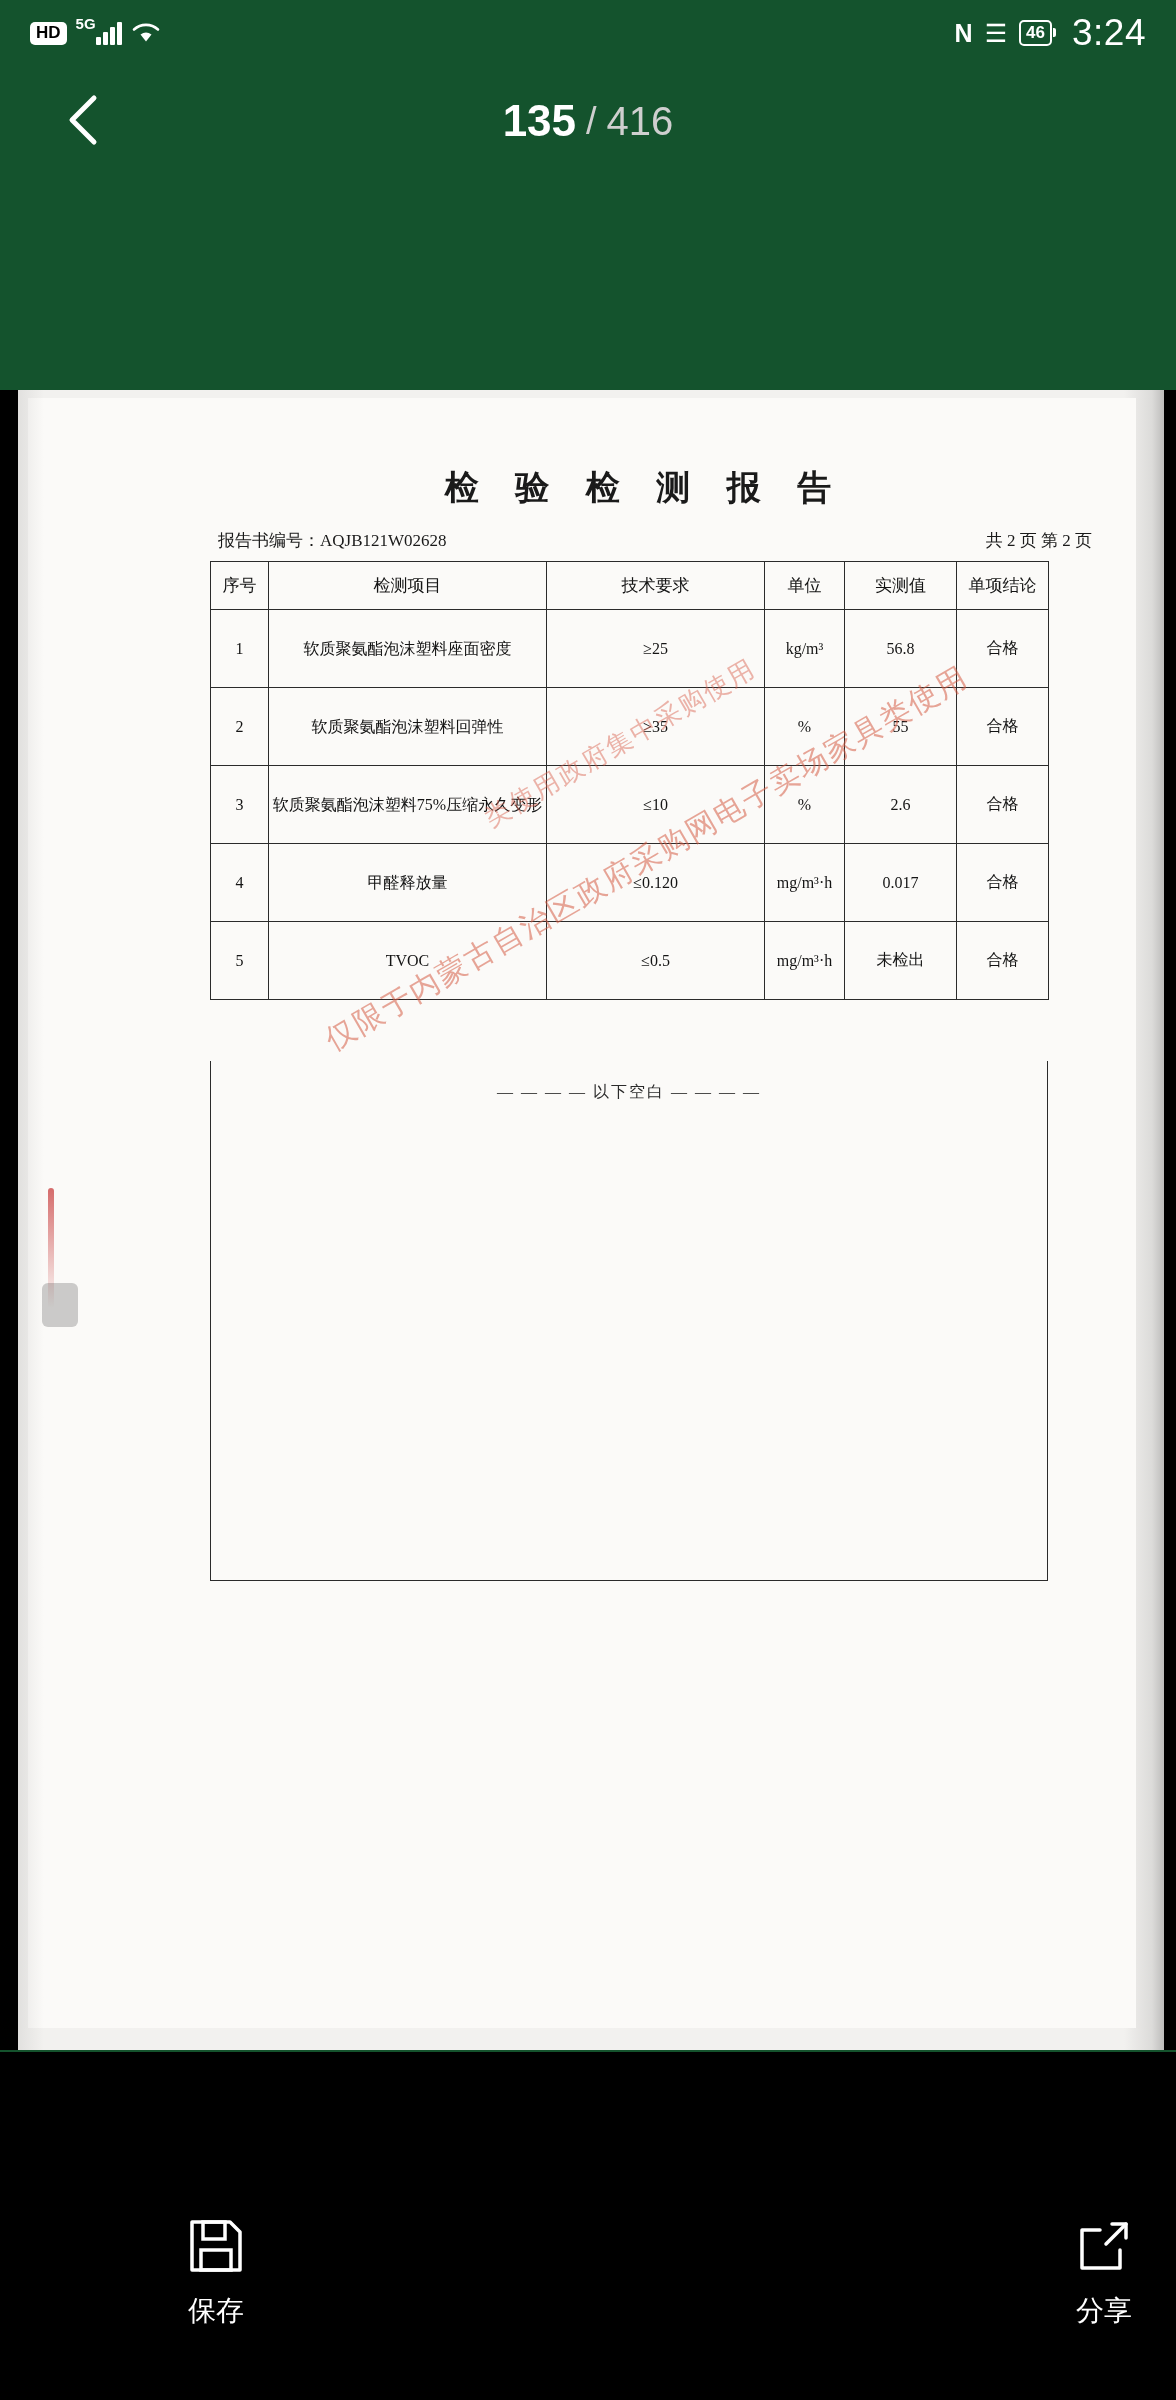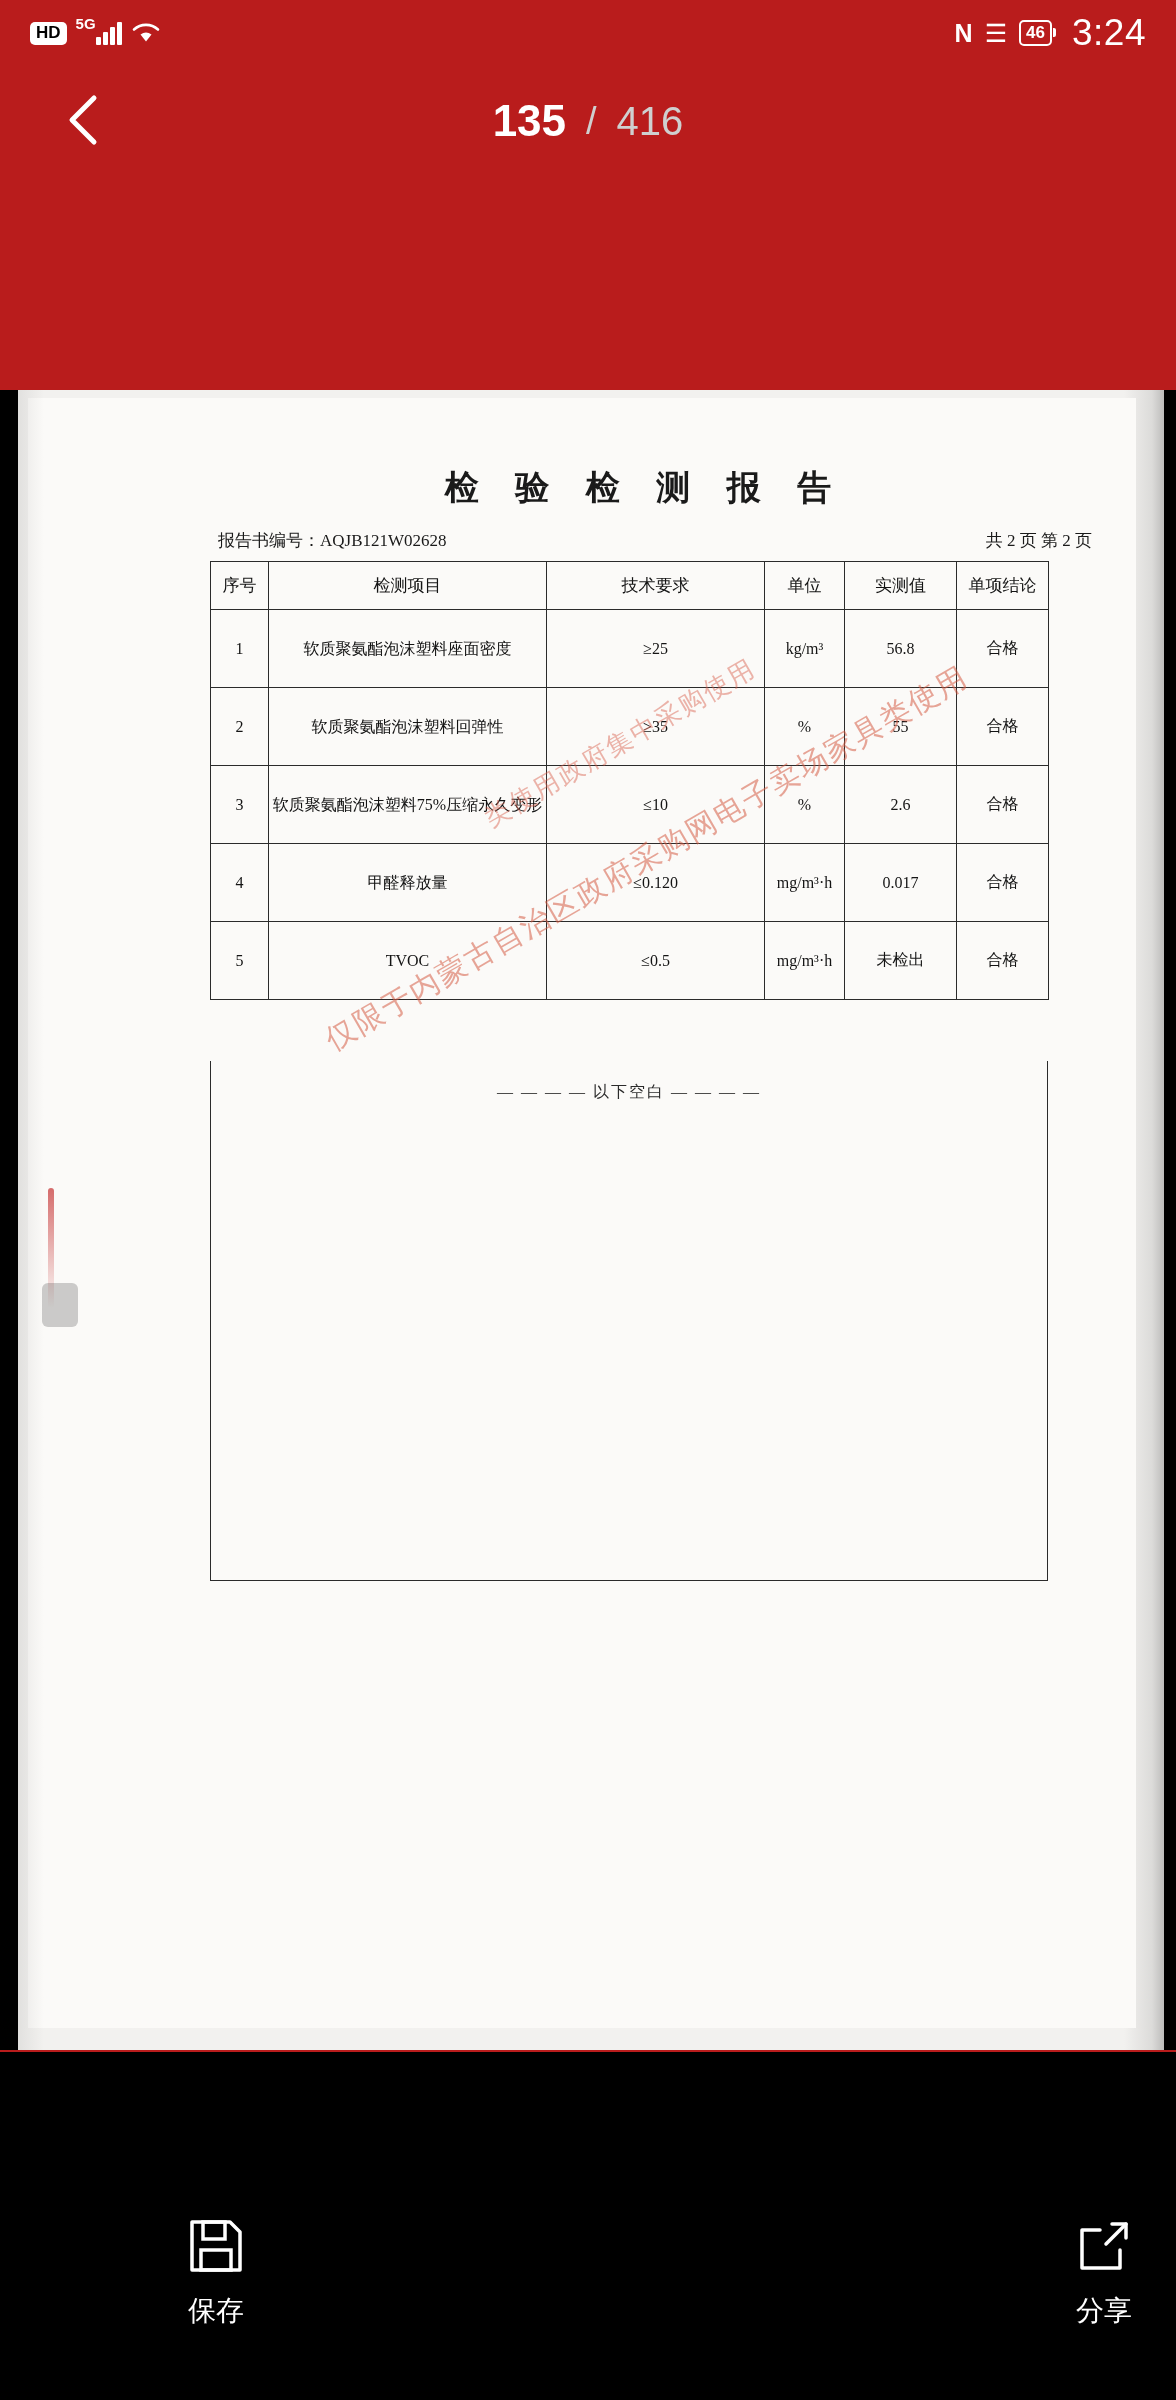--- a/index.html
+++ b/index.html
@@ -7,21 +7,21 @@
     width: 1176px;
     height: 2400px;
     background: #000;
     font-family: "Liberation Sans", sans-serif;
     overflow: hidden;
   }
   .screen {
     position: relative;
     width: 1176px;
     height: 2400px;
-    background: #b91c1c;
+    background: #14532d;
   }
 
   
   .statusbar {
     position: absolute; top: 0; left: 0;
     width: 1176px; height: 66px;
     display: flex; align-items: center;
     padding: 0 30px;
     color: #fff;
   }
@@ -67,21 +67,21 @@
     position: absolute; left: 52px; top: 22px;
     width: 64px; height: 64px;
     display: flex; align-items: center; justify-content: center;
     cursor: pointer;
   }
   .back-btn svg { display: block; }
   .pager {
     position: absolute; left: 0; top: 0;
     width: 1176px; height: 110px;
     display: flex; align-items: center; justify-content: center;
-    gap: 20px;
+    gap: 10px;
   }
   .pager .cur { font-size: 44px; font-weight: bold; }
   .pager .sep { font-size: 38px; color: #cfcfcf; }
   .pager .tot { font-size: 40px; color: #cfcfcf; }
 
   
   .imagearea {
     position: absolute;
     top: 390px; left: 0;
     width: 1176px; height: 1660px;

